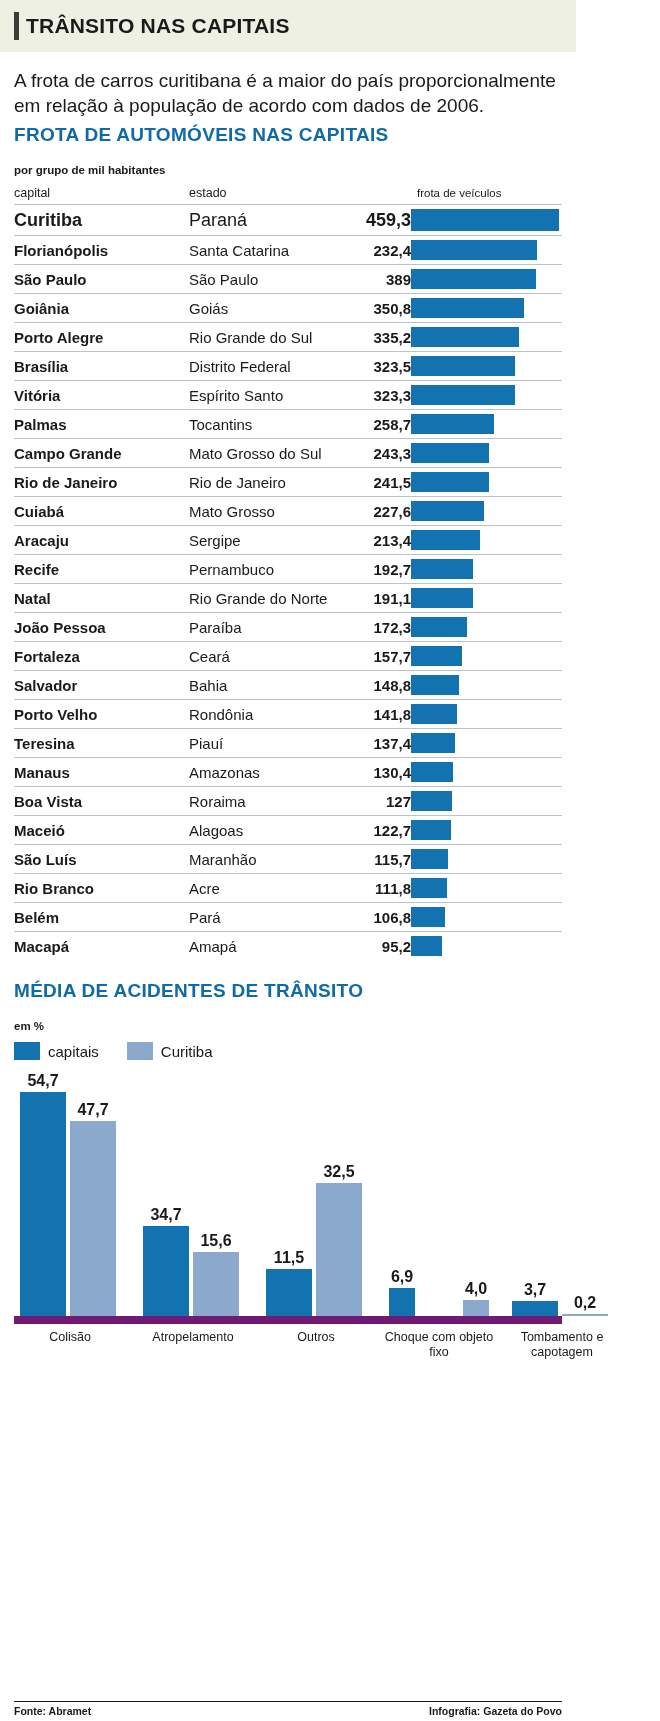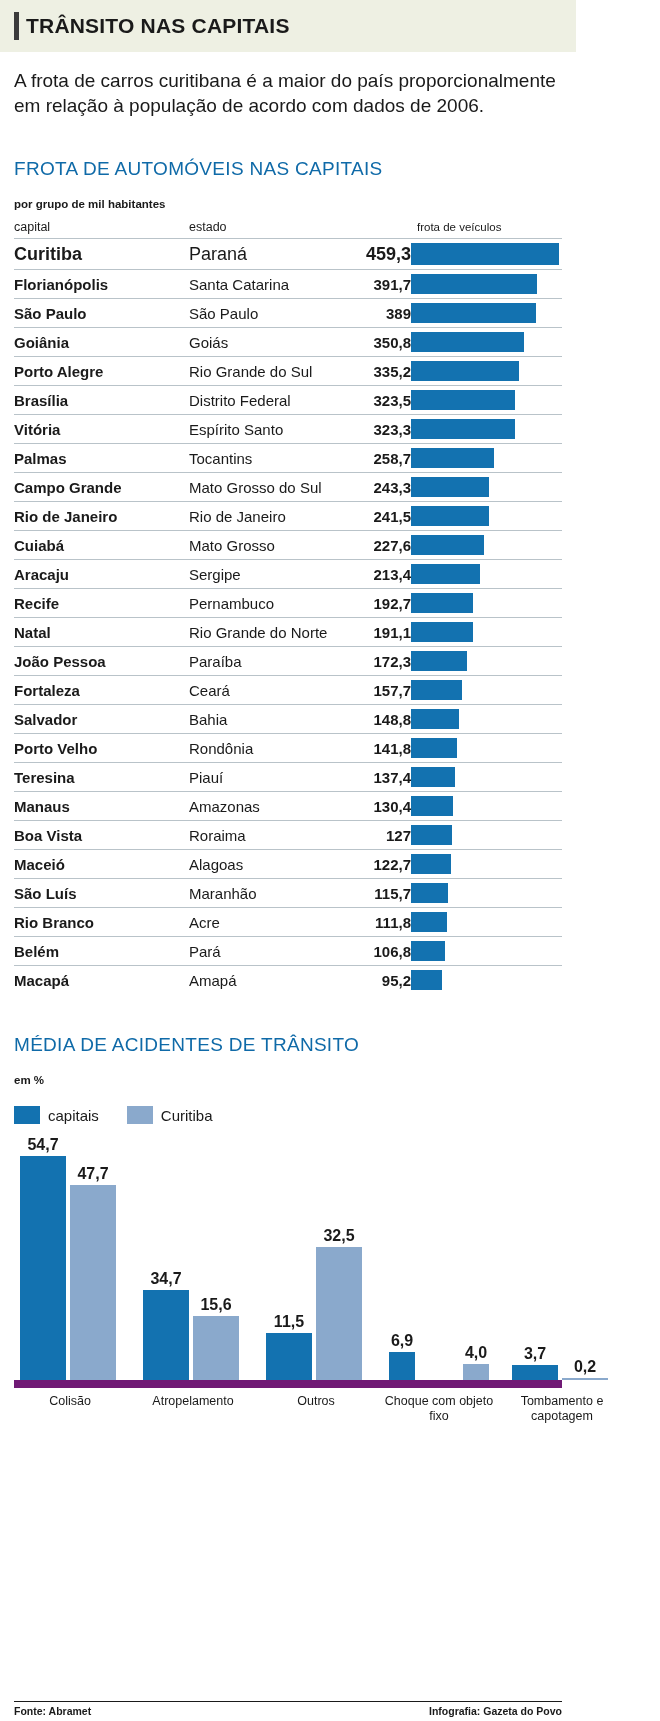--- a/index.html
+++ b/index.html
@@ -40,23 +40,23 @@
   .intro {
     margin-top: 16px;
     font-size: 19px;
     line-height: 1.32;
     color: #1a1a1a;
   }
 
   .section-title {
     color: #0f6aa8;
     font-size: 19px;
-    font-weight: normal;
+    font-weight: bold;
     letter-spacing: 0.3px;
-    margin-top: 40px;
+    margin-top: 6px;
   }
   .subnote {
     font-size: 11.5px;
     font-weight: bold;
     margin-top: 18px;
     color: #1a1a1a;
   }
 
   
   table.rank {
@@ -92,21 +92,21 @@
     display: block;
   }
   tr.top .bar { height: 22px; }
 
   
   .acc-wrap { margin-top: 20px; }
   .legend {
     display: flex;
     align-items: flex-start;
     gap: 10px;
-    margin-top: 20px;
+    margin-top: 10px;
     font-size: 15px;
   }
   .legend .item { display: flex; align-items: center; gap: 8px; margin-right: 18px; }
   .swatch { width: 26px; height: 18px; display: inline-block; }
 
   .chart {
     position: relative;
     height: 250px;
     margin-top: 14px;
     border-bottom: 8px solid #701a75;
@@ -180,21 +180,21 @@
           <td class="cap">Curitiba</td>
           <td class="est">Paraná</td>
           <td class="val">459,3</td>
           <td class="barcell">
             <span class="bar" style="width: 148px; background: rgb(19, 114, 176);"></span>
           </td>
         </tr>
         <tr>
           <td class="cap">Florianópolis</td>
           <td class="est">Santa Catarina</td>
-          <td class="val">391,7</td>
+          <td class="val">232,4</td>
           <td class="barcell">
             <span class="bar" style="width: 126.217px; background: rgb(19, 114, 176);"></span>
           </td>
         </tr>
         <tr>
           <td class="cap">São Paulo</td>
           <td class="est">São Paulo</td>
           <td class="val">389</td>
           <td class="barcell">
             <span class="bar" style="width: 125.347px; background: rgb(19, 114, 176);"></span>

